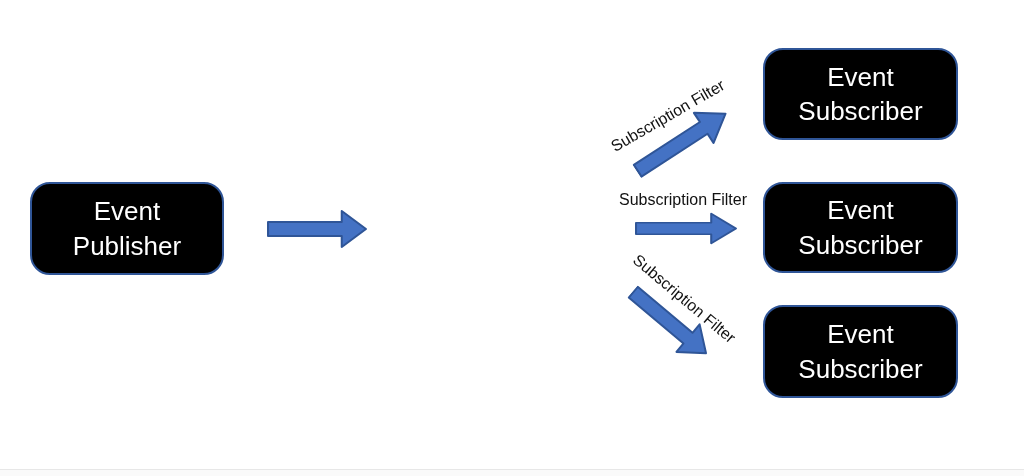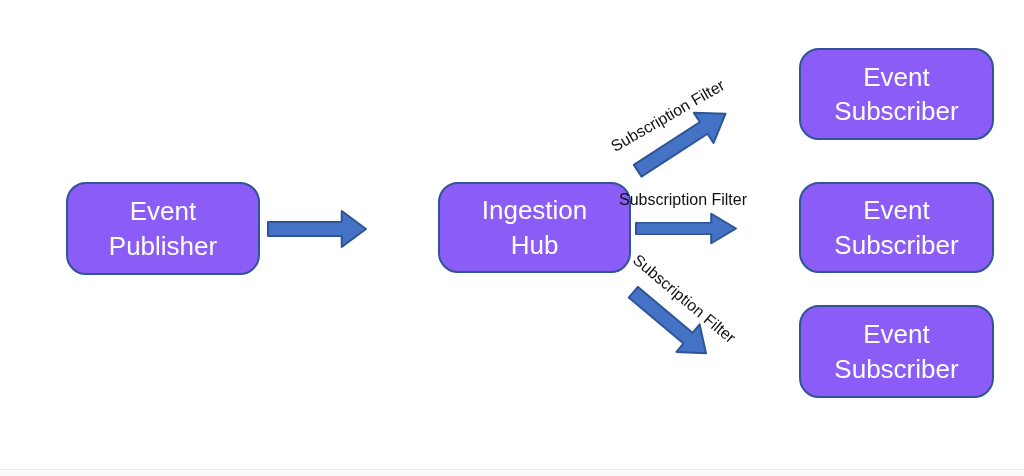--- a/index.html
+++ b/index.html
@@ -10,33 +10,32 @@
   }
   .canvas {
     position: relative;
     width: 1024px;
     height: 476px;
     background: #ffffff;
     overflow: hidden;
   }
   .node {
     position: absolute;
-    background: #8b5cf6;
+    background: #000000;
     border: 2px solid #2F5597;
     border-radius: 20px;
     color: #ffffff;
     display: flex;
     align-items: center;
     justify-content: center;
     text-align: center;
     font-size: 26px;
     line-height: 1.32;
     white-space: pre-line;
     box-sizing: border-box;
-    margin-left: 36px;
   }
   .node-publisher   { left: 30px;  top: 182px; width: 194px; height: 93px; }
   .node-hub         { left: 402px; top: 182px; width: 193px; height: 91px; }
   .node-sub1        { left: 763px; top: 48px;  width: 195px; height: 92px; }
   .node-sub2        { left: 763px; top: 182px; width: 195px; height: 91px; }
   .node-sub3        { left: 763px; top: 305px; width: 195px; height: 93px; }
 
   .arrow {
     position: absolute;
   }
@@ -81,22 +80,20 @@
   }
 </style>
 </head>
 <body>
 
 <div class="canvas">
 
   <div class="node node-publisher">Event
 Publisher</div>
 
-  <div class="node node-hub">Ingestion
-Hub</div>
 
   <div class="node node-sub1">Event
 Subscriber</div>
 
   <div class="node node-sub2">Event
 Subscriber</div>
 
   <div class="node node-sub3">Event
 Subscriber</div>
 

